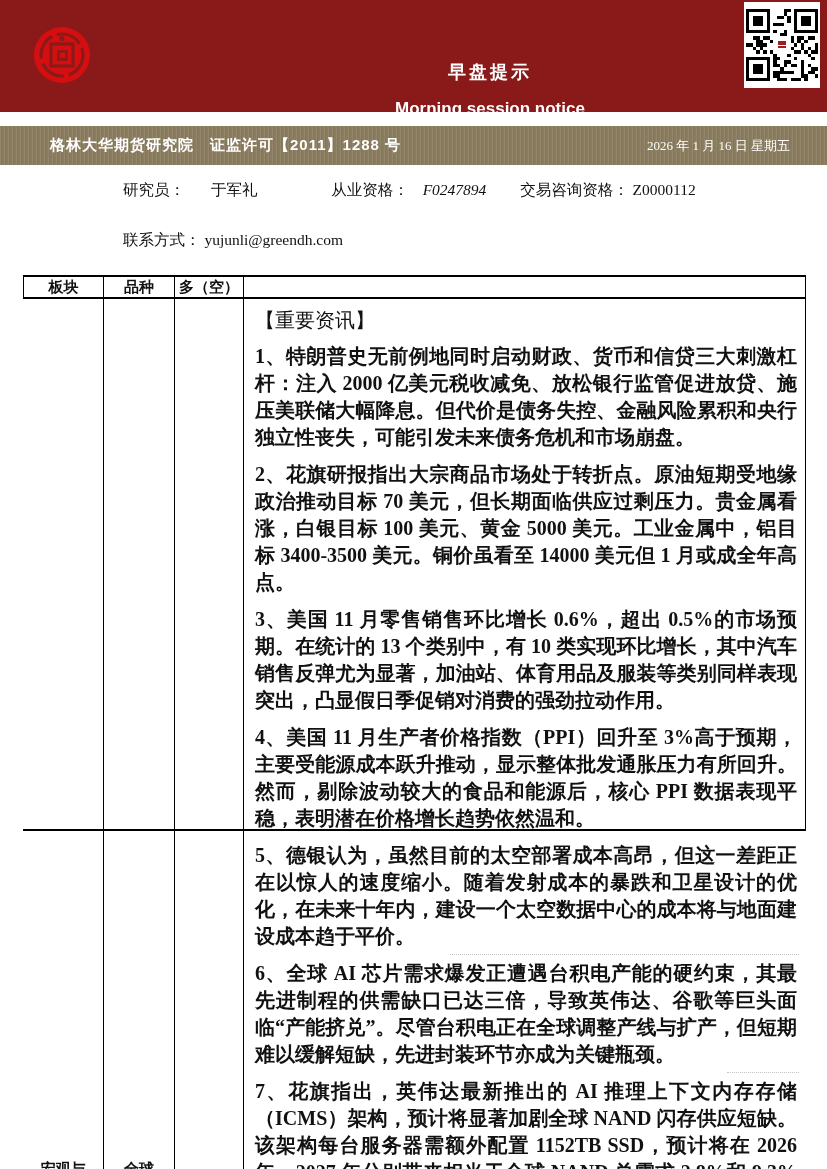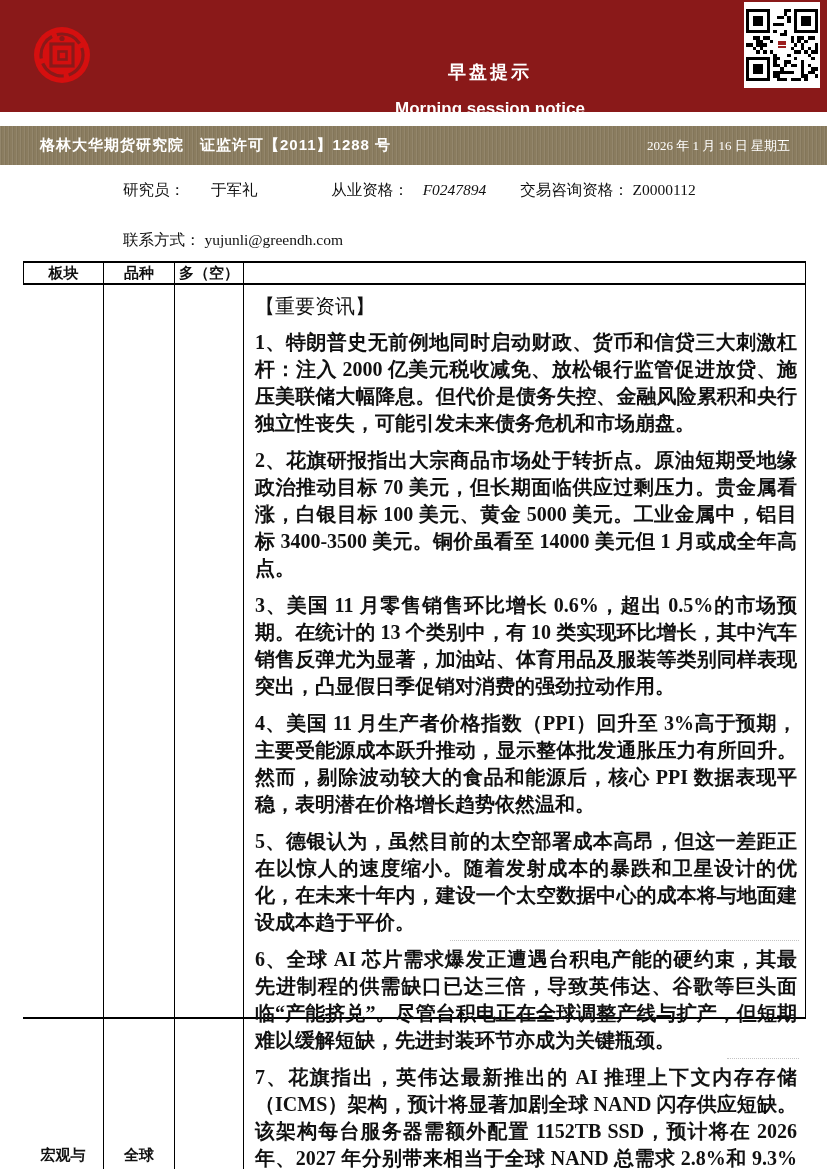--- a/index.html
+++ b/index.html
@@ -23,35 +23,35 @@
   .title-en{font-family:"Liberation Sans","DejaVu Sans",sans-serif;font-weight:bold;
     font-size:17px;margin-top:15px;}
   .qr{position:absolute;right:7px;top:2px;width:76px;height:86px;background:#fff;padding:2px;box-sizing:border-box;}
   .qr svg{width:100%;height:100%;display:block;}
   .wechat-note{position:absolute;right:8px;top:92px;color:#fff;font-size:14.5px;letter-spacing:1px;}
 
   
   .info-bar{position:absolute;top:126px;left:0;width:827px;height:39px;background:#8a7c5f;
     background-image:repeating-linear-gradient(90deg,rgba(255,255,255,0.08) 0 1px,rgba(0,0,0,0.05) 1px 2px,transparent 2px 4px);
     display:flex;align-items:center;justify-content:space-between;box-sizing:border-box;
-    padding:0 37px 0 40px;color:#fff;}
+    padding:0 37px 0 50px;color:#fff;}
   .info-left{font-family:"Liberation Sans","DejaVu Sans",sans-serif;font-weight:bold;font-size:15px;letter-spacing:1px;}
   .info-right{font-size:13px;}
 
   
   .researcher{position:absolute;top:180px;left:123px;width:620px;font-size:15.5px;color:#101010;}
   .researcher .row2{margin-top:29px;}
   .researcher span{display:inline-block;}
   .r-role{margin-right:22px;}
   .r-name{margin-right:70px;}
   .r-qual-label{margin-right:10px;}
   .r-qual{margin-right:30px;font-style:italic;}
 
   
-  .doc-table{position:absolute;top:261px;left:23px;width:783px;height:758px;
+  .doc-table{position:absolute;top:275px;left:23px;width:783px;height:556px;
     border-top:2px solid #000;border-bottom:2px solid #000;border-right:1px solid #000;
     box-sizing:border-box;}
   .thead{display:grid;grid-template-columns:81px 71px 69px 1fr;height:22px;
     border-bottom:2px solid #000;box-sizing:border-box;}
   .th{font-family:"Liberation Sans","DejaVu Sans",sans-serif;font-weight:bold;font-size:15px;
     display:flex;align-items:center;justify-content:center;border-right:1px solid #000;box-sizing:border-box;}
   .th:first-child{border-left:1px solid #000;}
   .th:last-child{border-right:none;}
   .tbody{display:grid;grid-template-columns:81px 71px 69px 1fr;height:749px;box-sizing:border-box;}
   .td{border-right:1px solid #000;box-sizing:border-box;}

